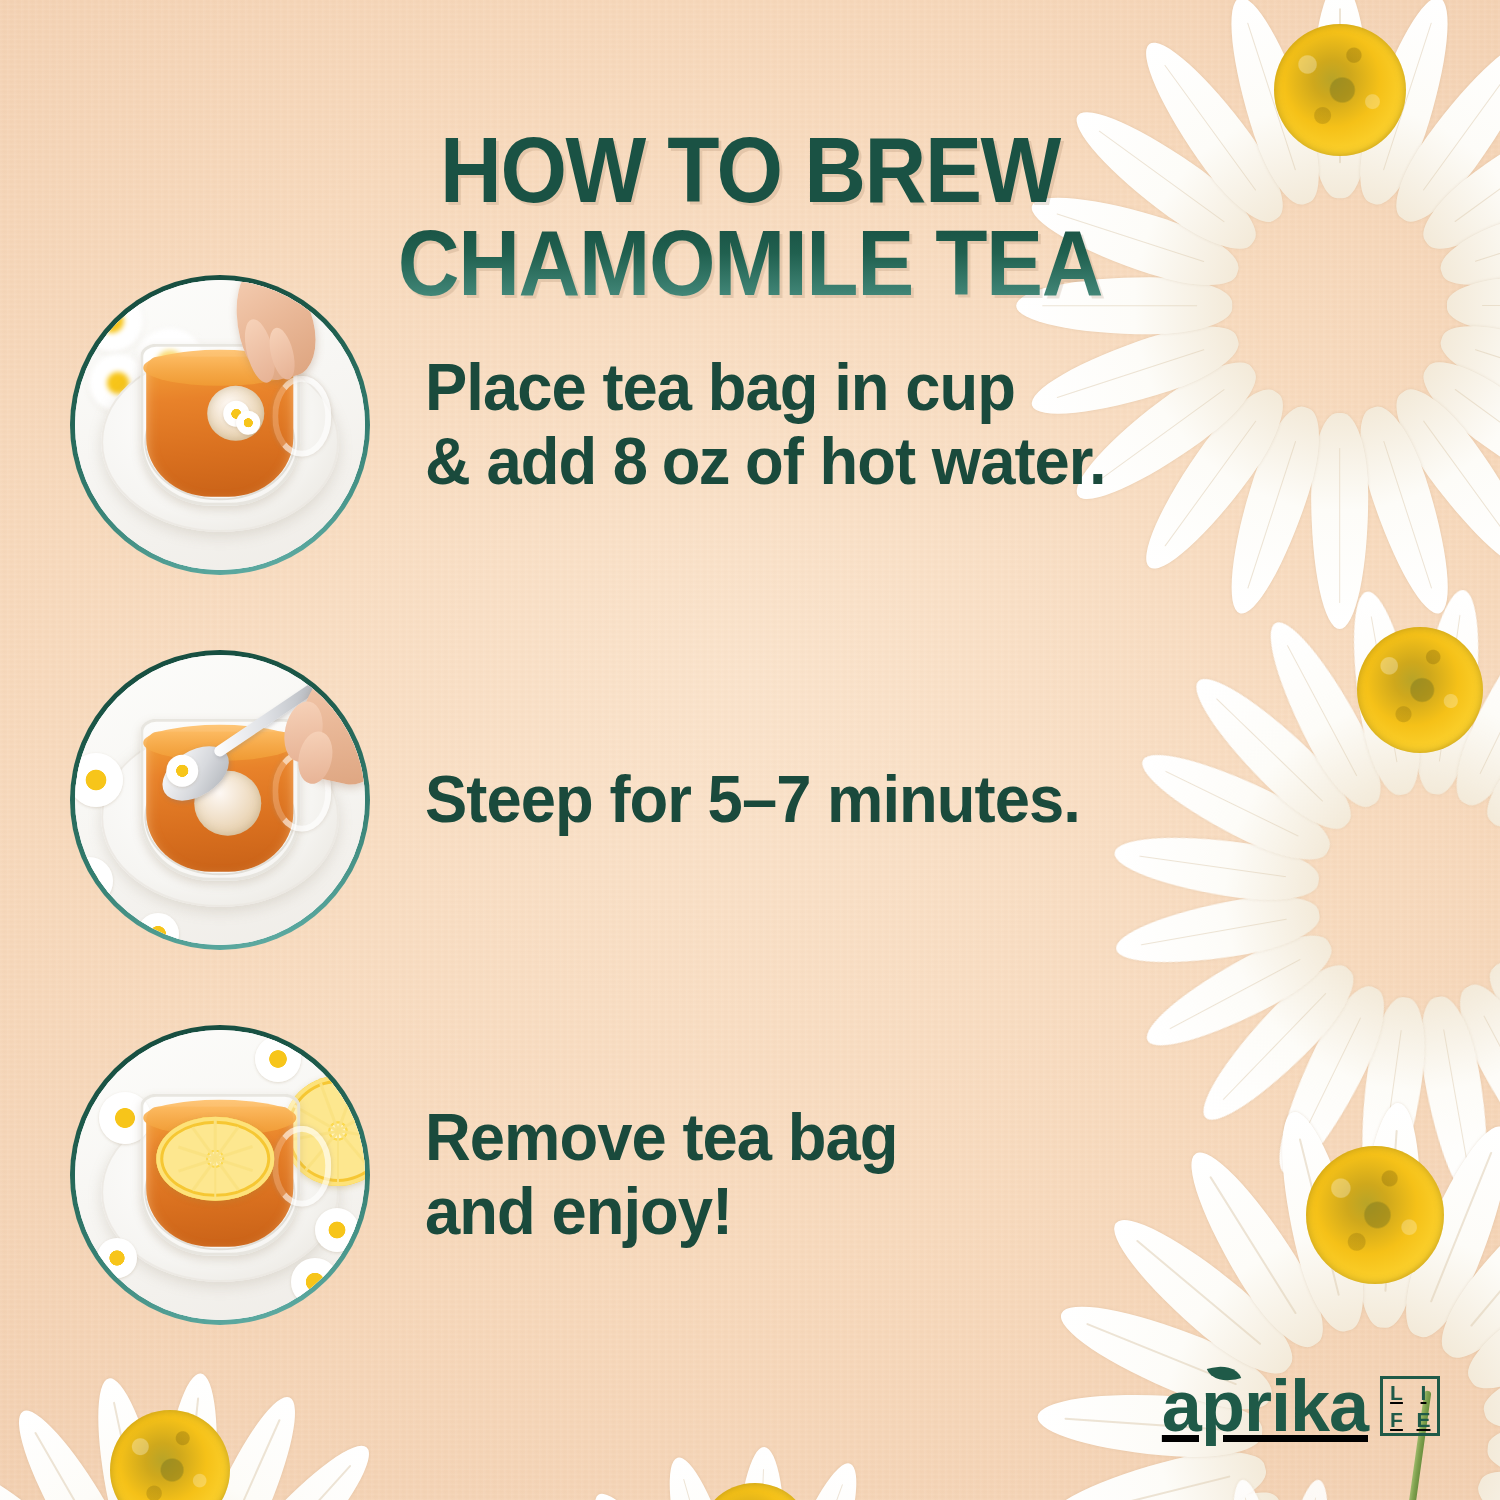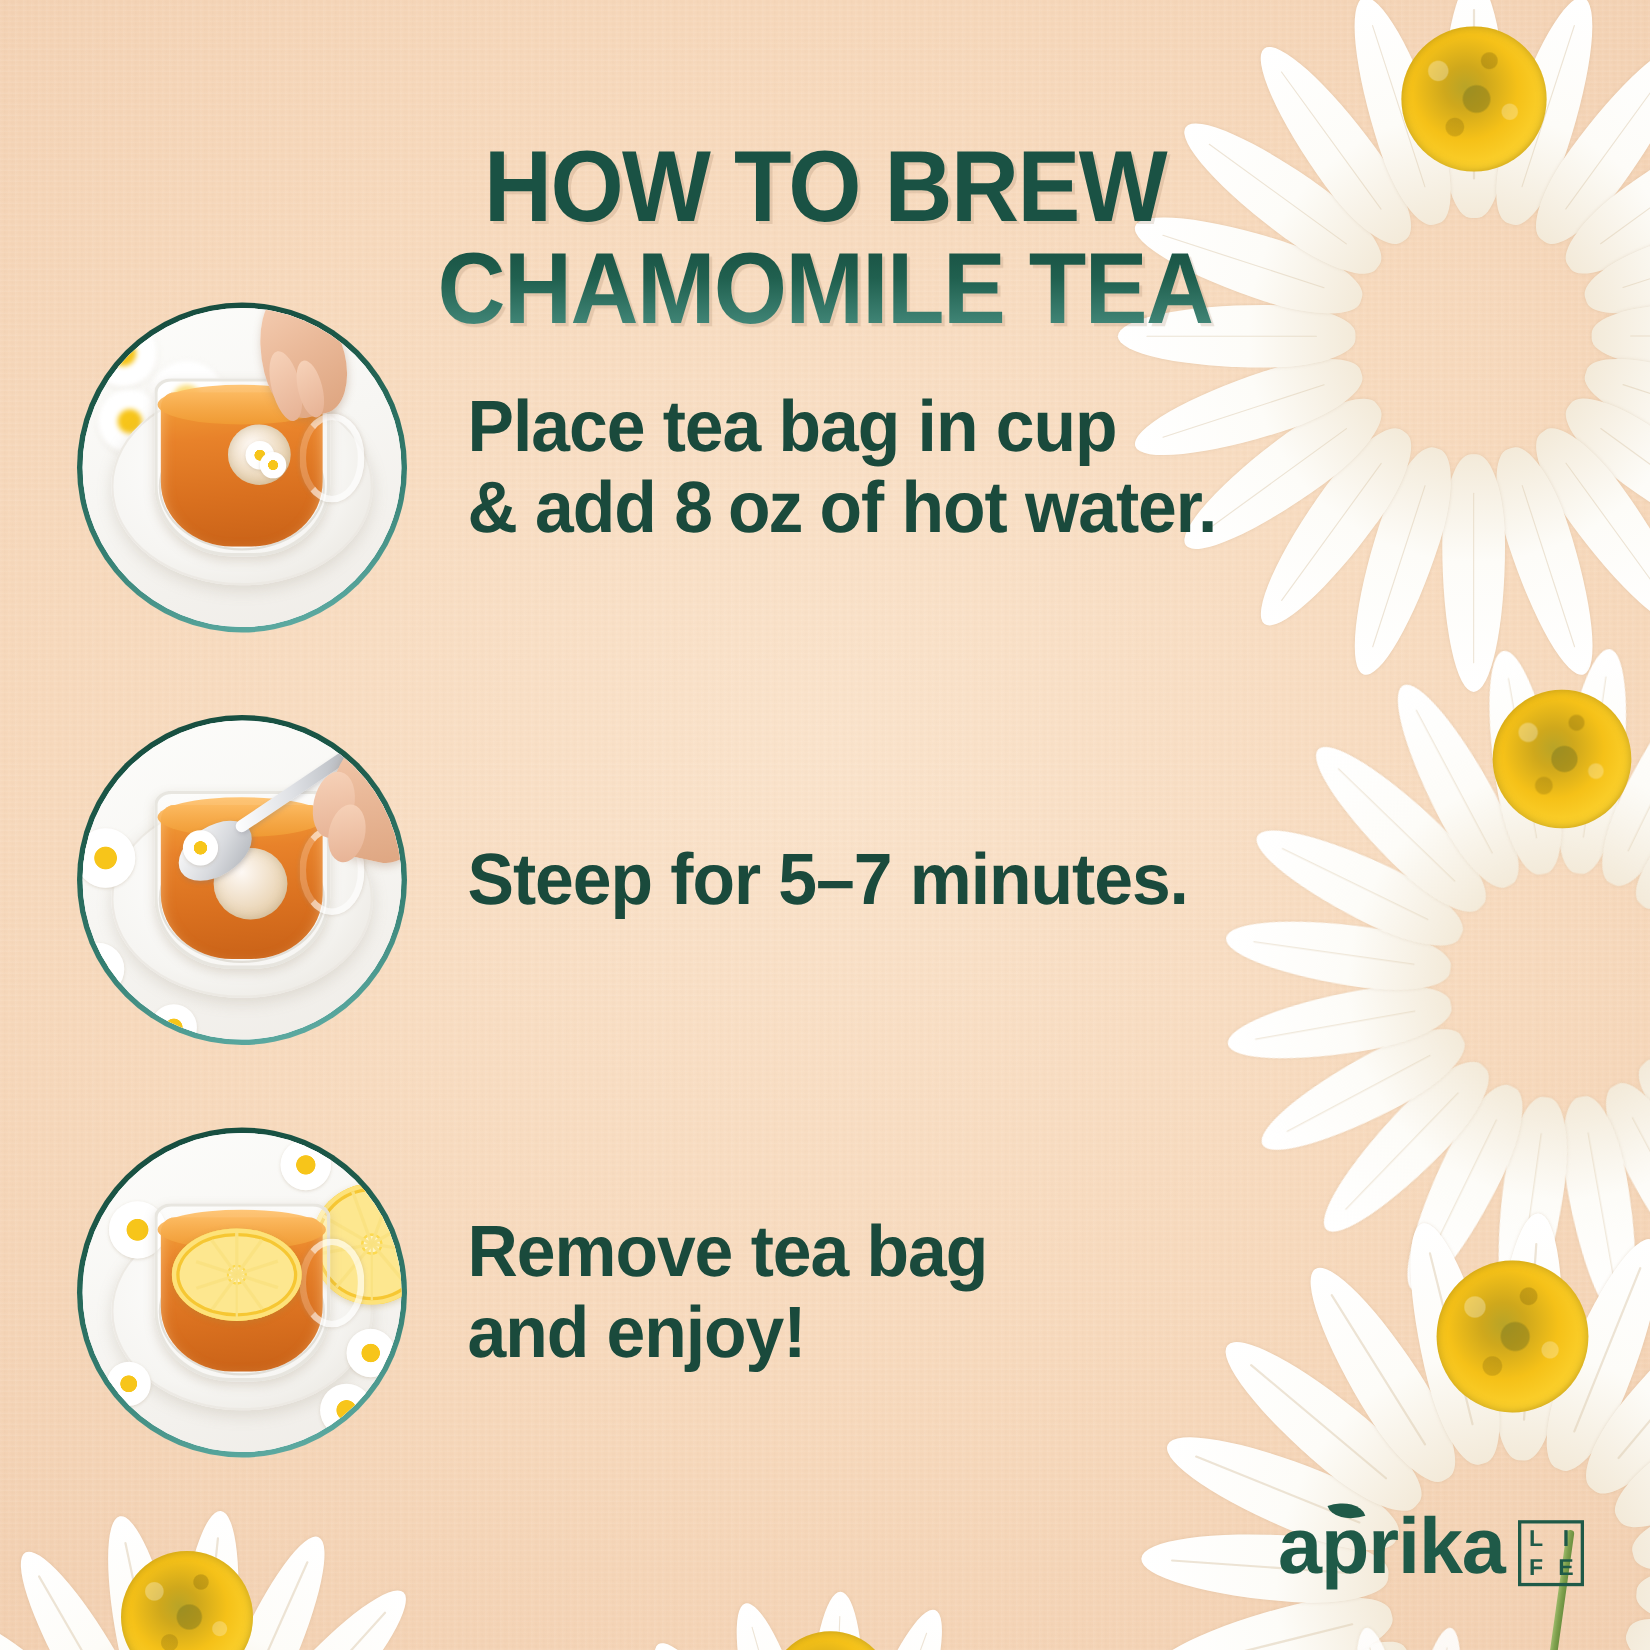--- a/index.html
+++ b/index.html
@@ -305,22 +305,23 @@
     font-weight: 700;
     letter-spacing: -2px;
   }
 
   
   .brand {
     position: absolute;
     right: 60px;
     bottom: 58px;
     display: flex;
-    align-items: flex-end;
+    align-items: center;
     gap: 12px;
+    text-decoration: underline;
   }
   .brand-word {
     position: relative;
     color: #1f5a48;
     font-size: 72px;
     font-weight: 700;
     line-height: 1;
     letter-spacing: -1px;
   }
   .brand-leaf {

